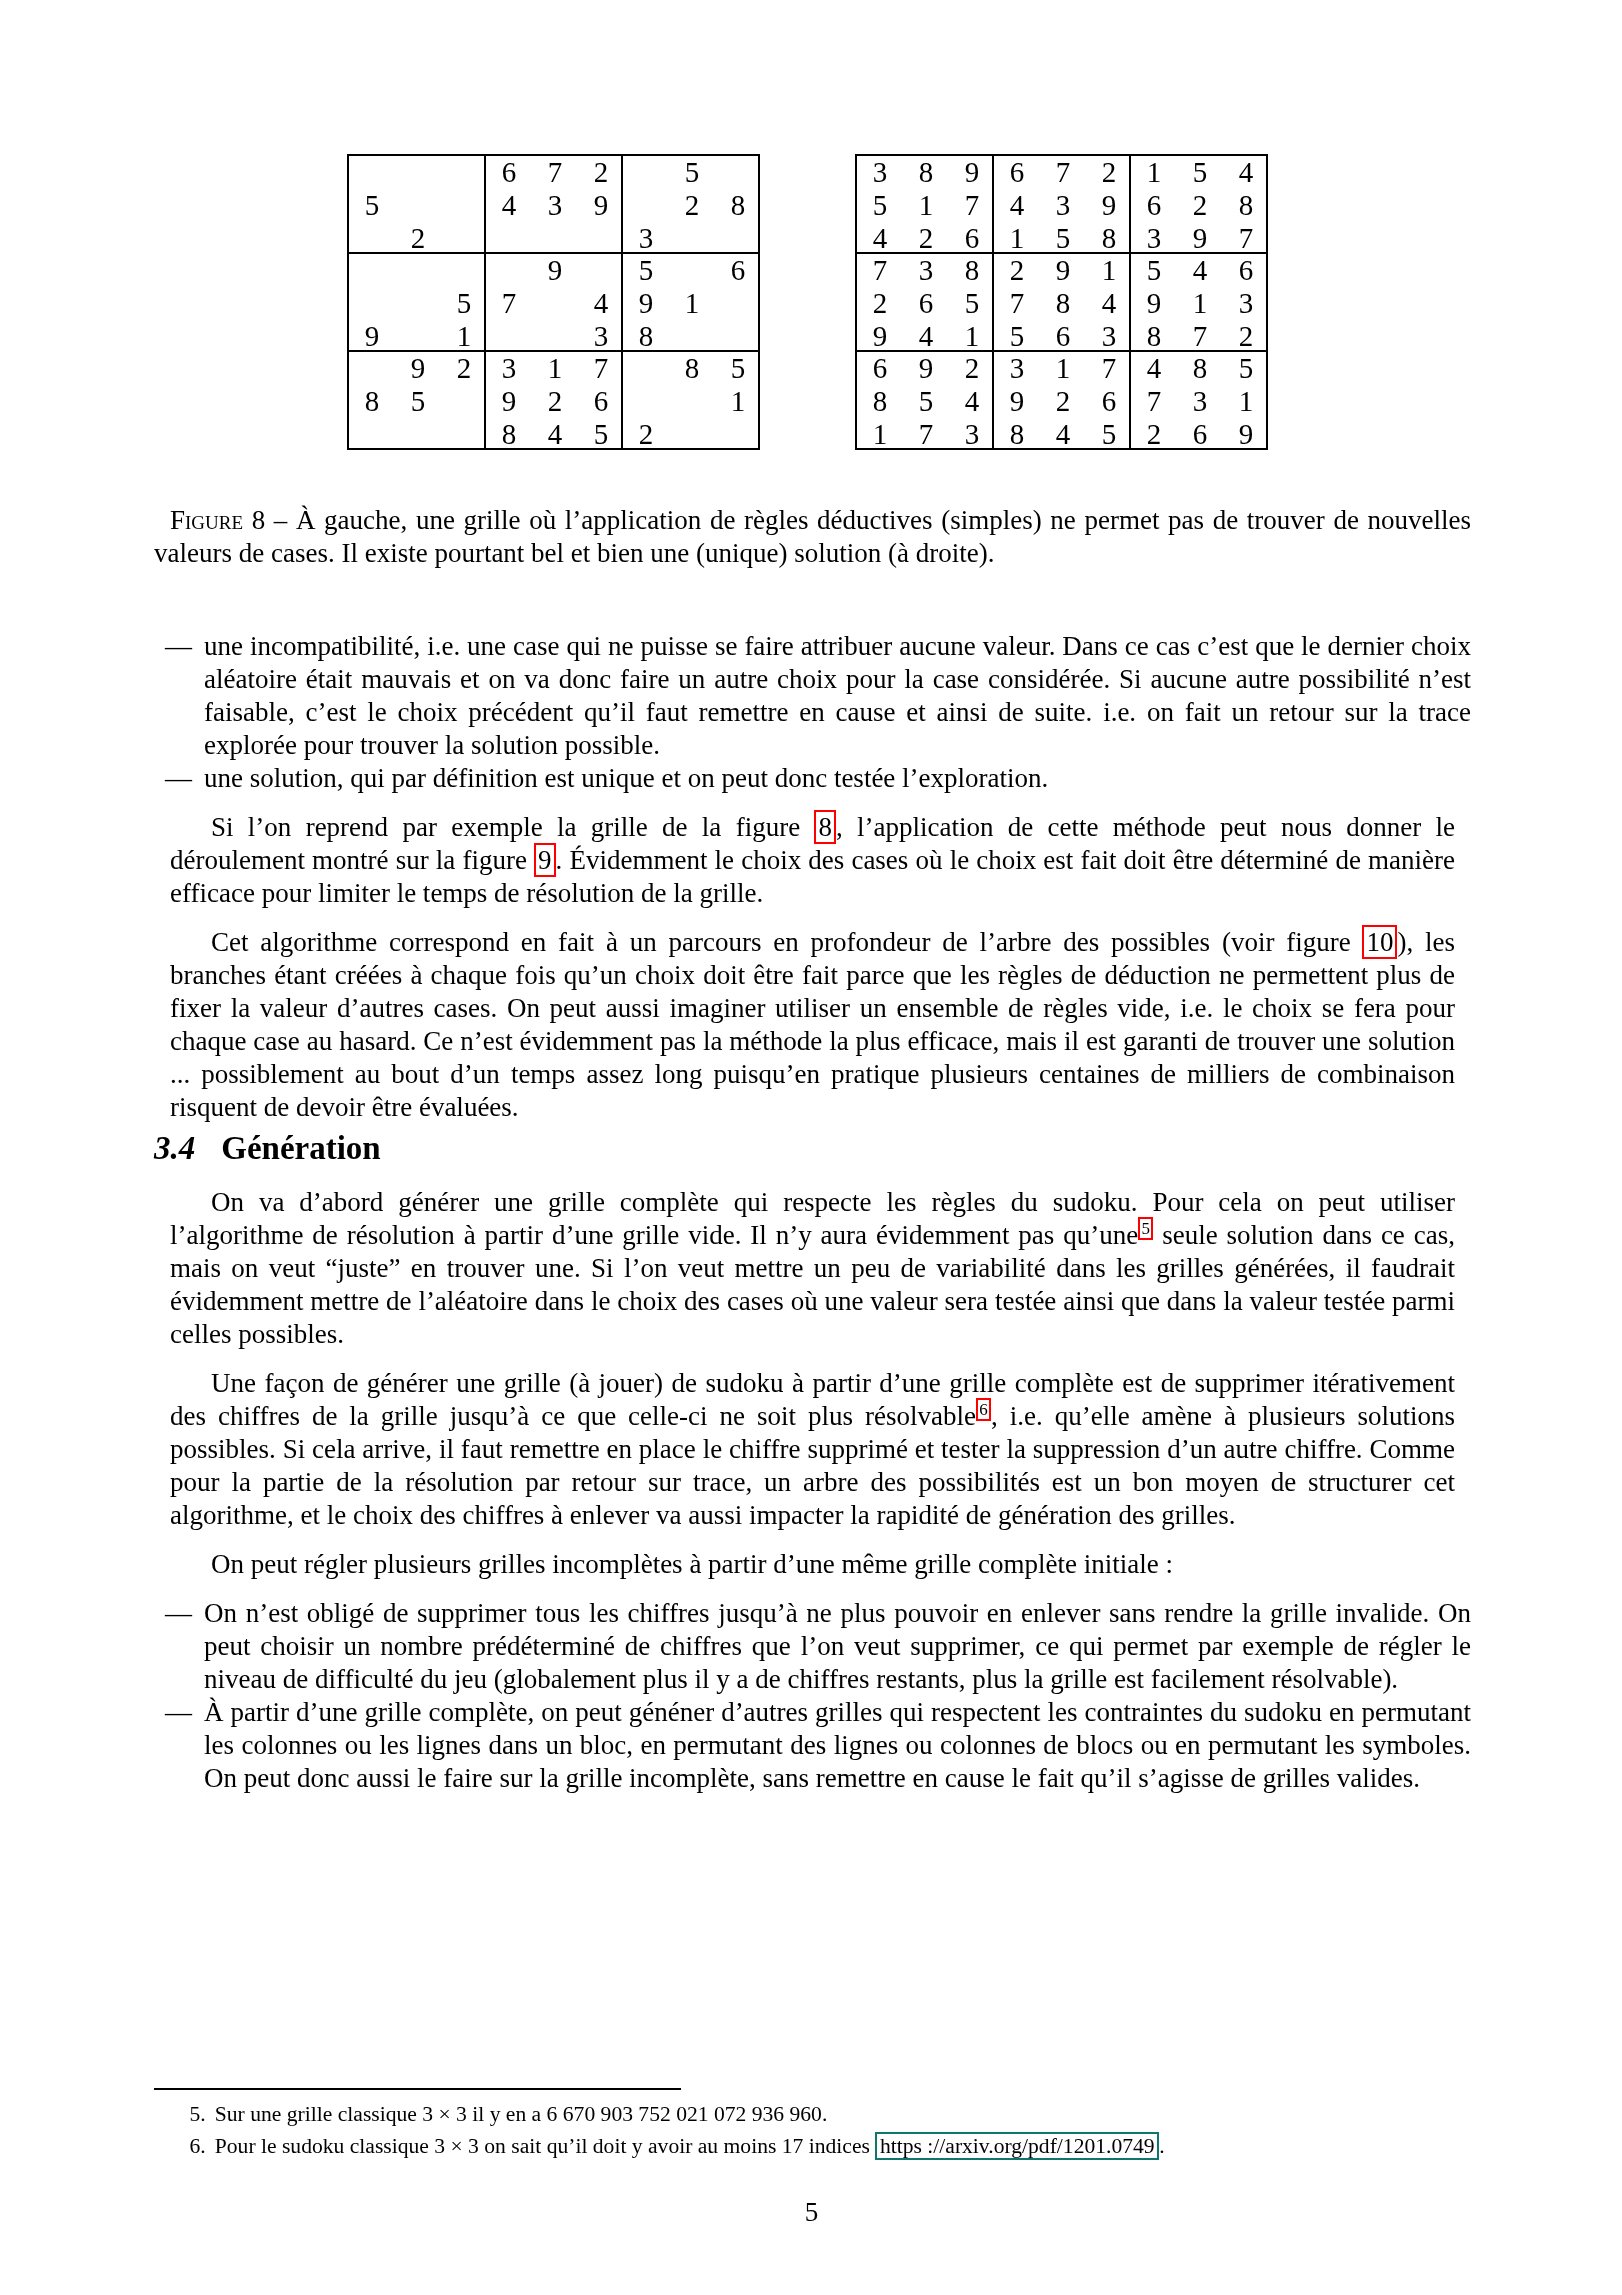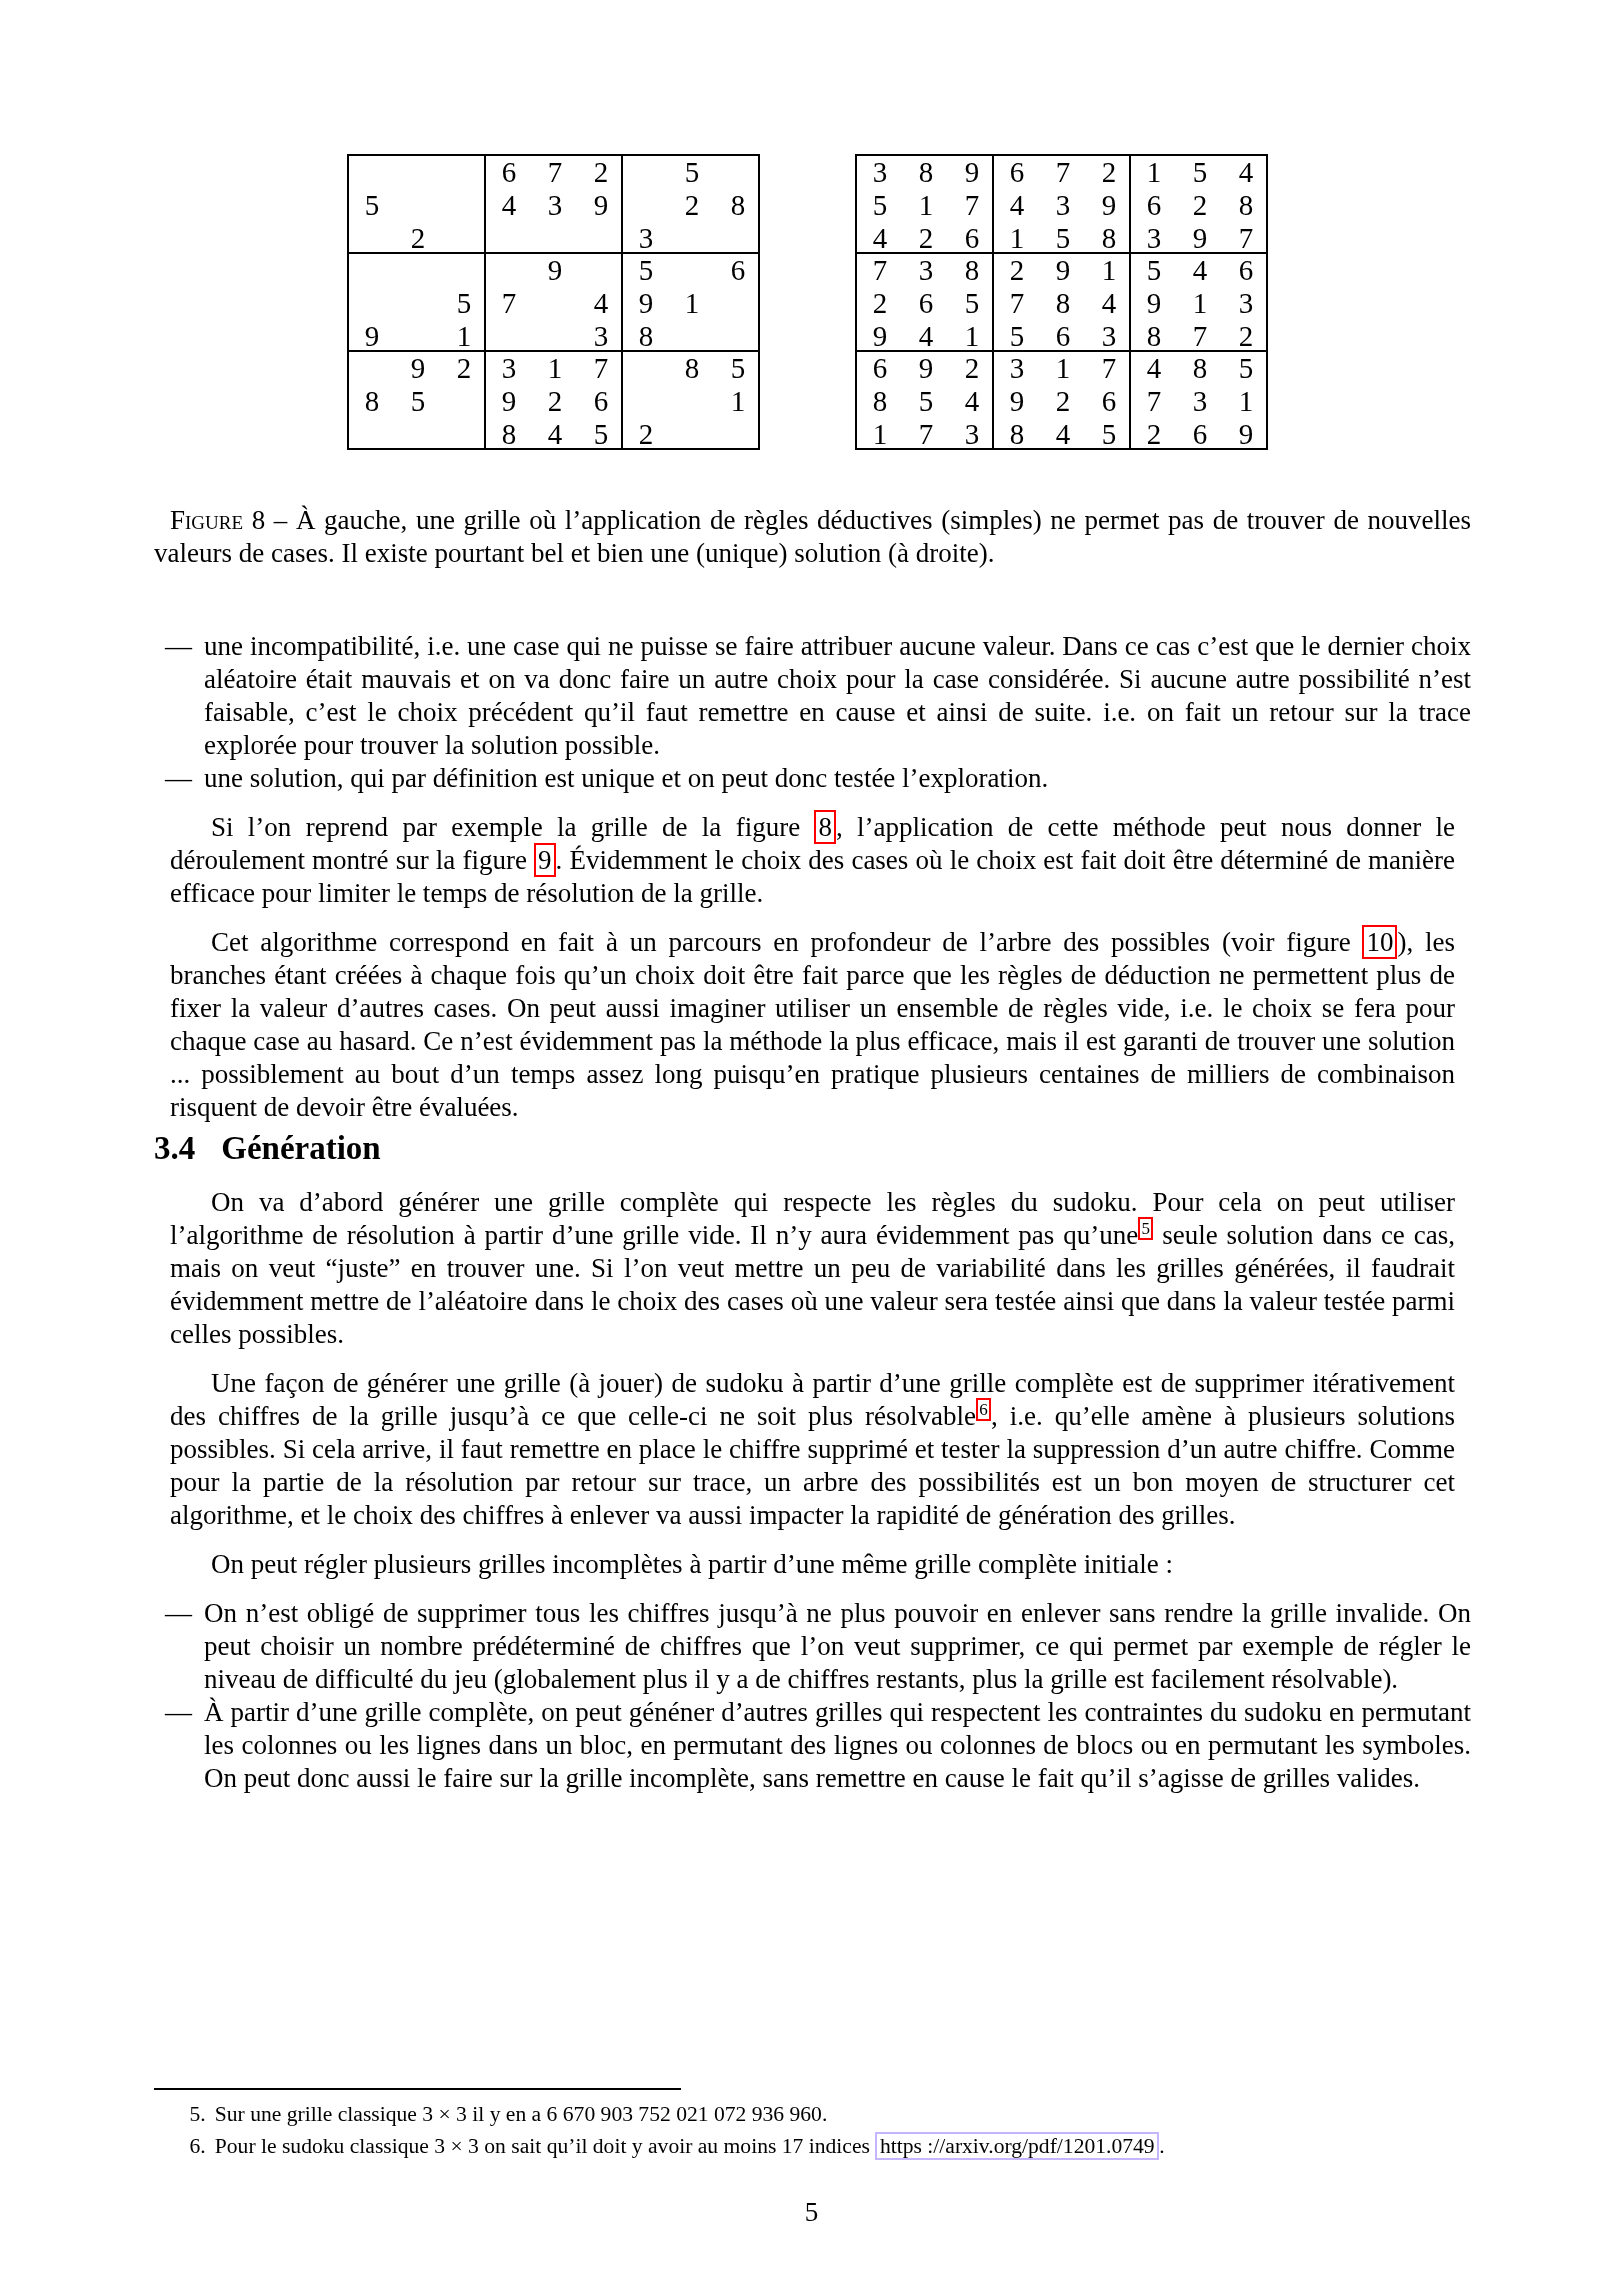--- a/index.html
+++ b/index.html
@@ -43,31 +43,31 @@
   .flow2 { top:1129px; }
   .flow p { margin:16px; text-indent:41px; }
   ul.dashlist { list-style:none; margin:0; padding:0 0 0 50px; }
   ul.dashlist li { position:relative; }
   ul.dashlist li .dash { position:absolute; left:-39px; top:0; }
 
   h2.section {
     font-size:33px; line-height:39px; font-weight:bold;
     margin:0 0 17.7px 0; text-align:left;
   }
-  h2.section .secnum { margin-right:26px; }
+  h2.section .secnum { margin-right:26px;font-style:italic; }
 
   
   .refbox {
     border:2px solid #ff0000; padding:0 2px;
     text-decoration:none; color:#000; cursor:pointer;
   }
   sup.fnref { font-size:17px; line-height:0; vertical-align:super; }
   sup.fnref .refbox { padding:0 1.3px; }
   .urlbox {
-    border:2px solid #c4b5fd; padding:0 2.6px;
+    border:2px solid #0f766e; padding:0 2.6px;
     text-decoration:none; color:#000; cursor:pointer;
   }
 
   
   .fnrule { position:absolute; left:154px; top:2088px; width:527px; height:2px; background:#000; }
   .footnotes {
     position:absolute; left:154px; top:2095px; width:1317px;
     font-size:21.6px; line-height:26px; text-align:justify;
   }
   .footnotes .fn { margin:6px; text-indent:29.4px; }

